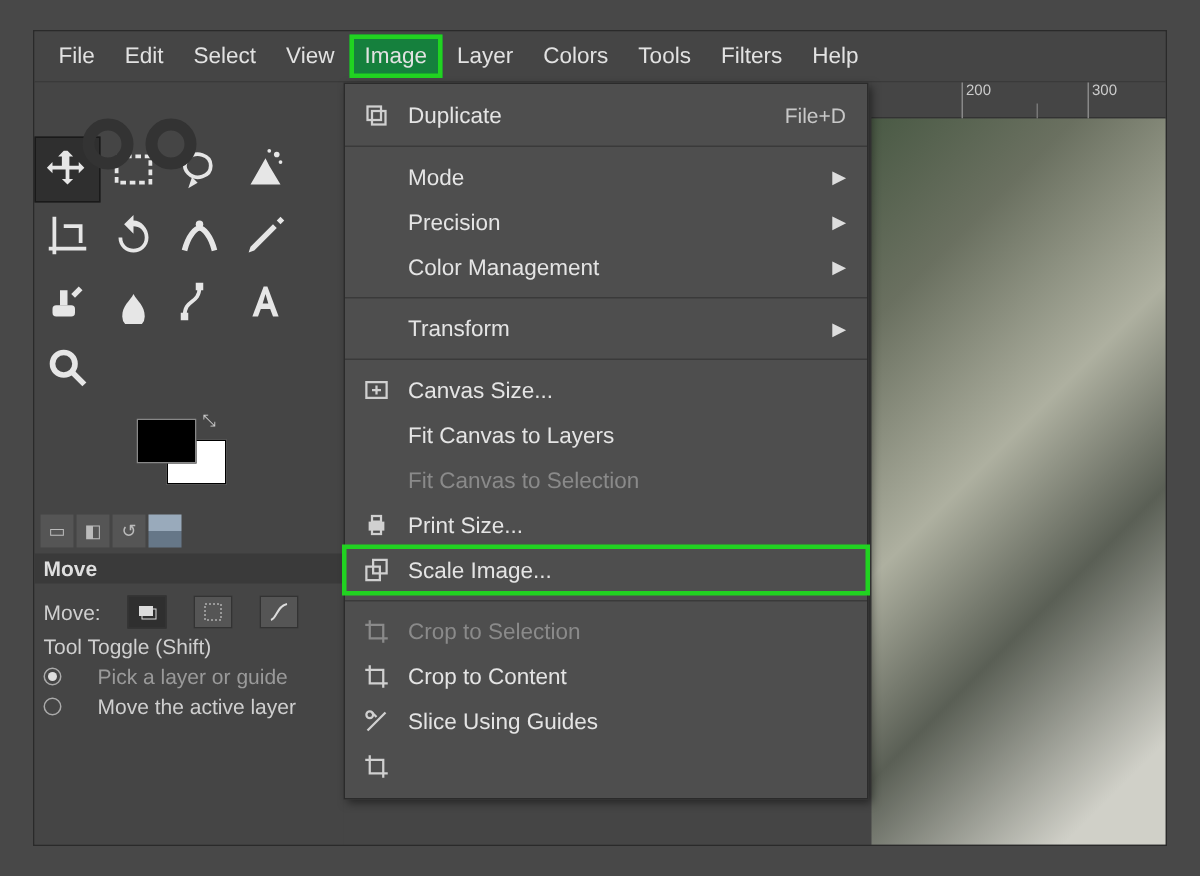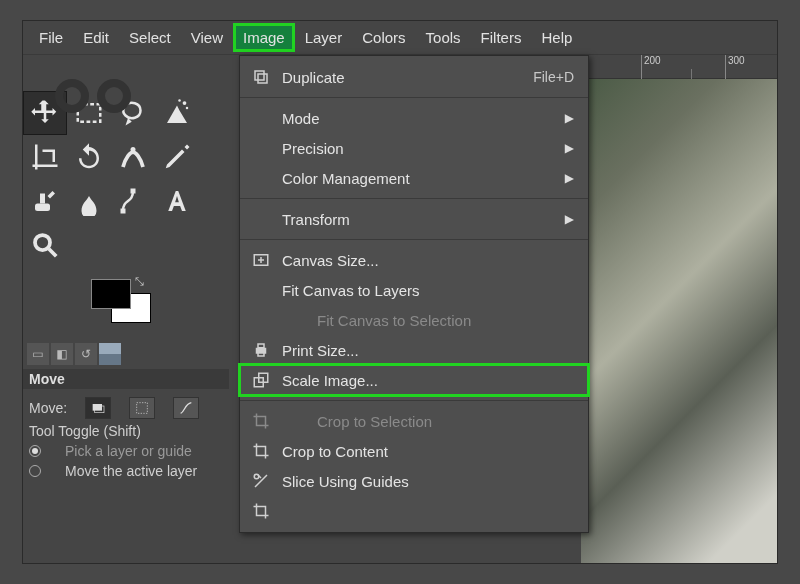--- a/index.html
+++ b/index.html
@@ -27,23 +27,23 @@
   .btn-icon { width: 26px; height: 22px; background: #555; border: 1px solid #333; display: flex; align-items: center; justify-content: center; }
   .btn-icon svg { width: 16px; height: 16px; fill: #ddd; }
   .btn-icon.sel { background: #2f2f2f; }
   .radio { width: 12px; height: 12px; border-radius: 50%; border: 1px solid #aaa; display: inline-block; margin-right: 6px; position: relative; }
   .radio.on::after { content: ""; position: absolute; inset: 2px; background: #ddd; border-radius: 50%; }
   .canvas-area { position: absolute; left: 206px; top: 34px; right: 0; bottom: 0; background: #454545; }
   .ruler-h { position: absolute; left: 352px; top: 0; right: 0; height: 24px; background: #454545; border-bottom: 1px solid #333; font-size: 10px; color: #ccc; }
   .ruler-h .tick { position: absolute; top: 0; height: 24px; border-left: 1px solid #888; padding-left: 2px; }
   .ruler-h .minor { position: absolute; top: 14px; height: 10px; border-left: 1px solid #777; }
   .canvas { position: absolute; left: 352px; top: 24px; right: 0; bottom: 0; background: linear-gradient(135deg, #4a5a45 0%, #6a7060 20%, #aeb0a0 45%, #5a5f55 65%, #d0d0c8 90%); }
-  .dropdown { position: absolute; left: 216px; top: 34px; width: 350px; background: #4e4e4e; border: 1px solid #2b2b2b; box-shadow: 2px 2px 6px rgba(0,0,0,0.5); padding: 6px 0; z-index: 10; }
+  .dropdown { position: absolute; left: 206px; top: 34px; width: 350px; background: #4e4e4e; border: 1px solid #2b2b2b; box-shadow: 2px 2px 6px rgba(0,0,0,0.5); padding: 6px 0; z-index: 10; }
   .dd-item { display: flex; align-items: center; height: 30px; padding: 0 14px 0 10px; font-size: 15px; color: #e4e4e4; position: relative; }
-  .dd-item.disabled { color: #8a8a8a; gap: 35px; }
+  .dd-item.disabled { color: #8a8a8a; }
   .dd-item .ico { width: 22px; height: 22px; margin-right: 10px; display: flex; align-items: center; justify-content: center; }
   .dd-item .ico svg { width: 18px; height: 18px; fill: #d0d0d0; }
   .dd-item.disabled .ico svg { fill: #8a8a8a; }
   .dd-item .lbl { flex: 1; }
   .dd-item .accel { color: #c8c8c8; font-size: 14px; }
   .dd-item .arrow { font-size: 12px; color: #ddd; }
   .dd-sep { height: 1px; background: #3a3a3a; margin: 5px 0; }
   .dd-item.hl { outline: 3px solid #21d321; outline-offset: -1px; }
   .big-round { position: absolute; left: 32px; top: 24px; width: 34px; height: 34px; border: 8px solid #333; border-radius: 50%; }
   .big-round2 { position: absolute; left: 74px; top: 24px; width: 34px; height: 34px; border: 8px solid #333; border-radius: 50%; }

